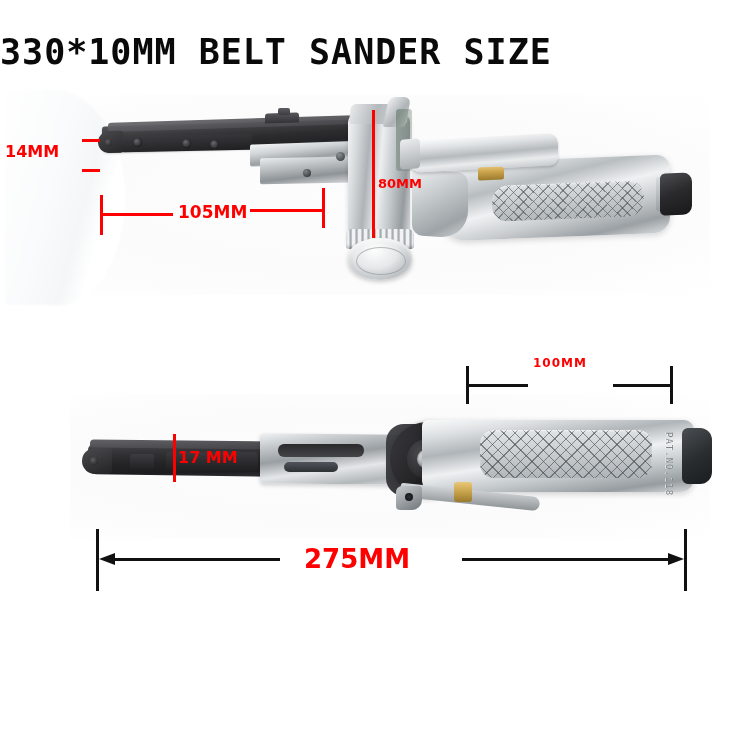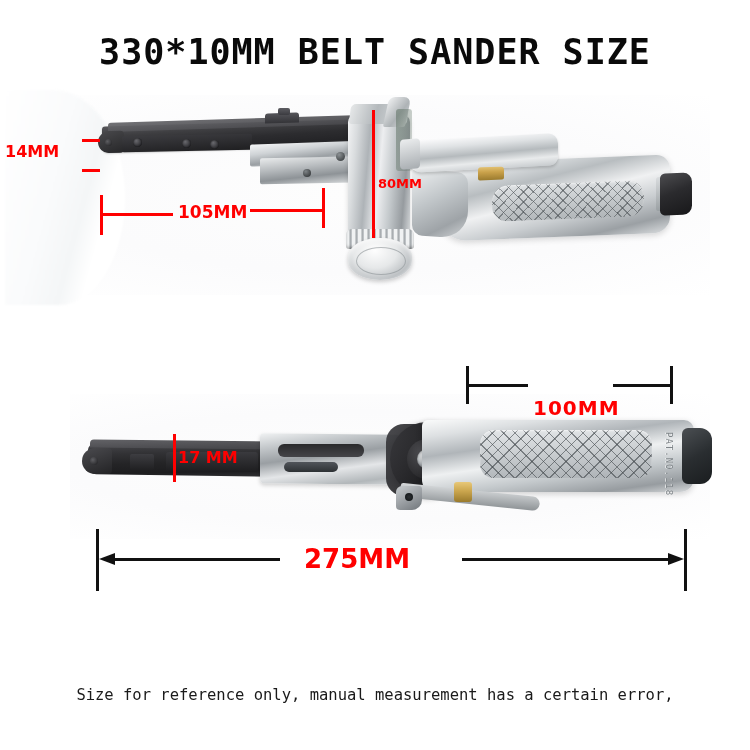--- a/index.html
+++ b/index.html
@@ -8,21 +8,20 @@
     width:750px;height:750px;
     background:#ffffff;
     font-family:"DejaVu Sans Mono","Liberation Mono",monospace;
     overflow:hidden;position:relative;
   }
   .canvas{position:relative;width:750px;height:750px;background:#fff;}
 
   
   .title{
     position:absolute;left:0;top:32px;width:750px;
-    text-align:center;
     font-family:"DejaVu Sans Mono","Liberation Mono",monospace;
     font-size:35px;font-weight:bold;color:#0a0a0a;
     letter-spacing:1px;white-space:nowrap;
   }
 
   
   .footer{
     position:absolute;left:0;top:684px;width:750px;text-align:center;
     font-family:"DejaVu Sans Mono","Liberation Mono",monospace;
     font-size:15.5px;color:#1a1a1a;line-height:23px;
@@ -443,30 +442,29 @@
       <div class="rline-v" style="left:103px;top:40px;height:48px;"></div>
       <div class="dim-label" style="left:108px;top:54px;font-size:16px;">17 MM</div>
     </div>
   </div>
 
   <div class="dim" style="left:0;top:0;">
     <div class="kline-v" style="left:466px;top:366px;height:38px;"></div>
     <div class="kline-v" style="left:670px;top:366px;height:38px;"></div>
     <div class="kline-h" style="left:466px;top:384px;width:62px;"></div>
     <div class="kline-h" style="left:613px;top:384px;width:60px;"></div>
-    <div class="dim-label" style="left:533px;top:396px;font-size:20px;letter-spacing:1px;">100MM</div>
+    <div class="dim-label" style="left:533px;top:356px;font-size:12px;letter-spacing:1px;">100MM</div>
   </div>
 
   <div class="dim" style="left:0;top:0;">
     <div class="kline-v" style="left:96px;top:529px;height:62px;"></div>
     <div class="kline-v" style="left:684px;top:529px;height:62px;"></div>
     <div class="kline-h" style="left:108px;top:558px;width:172px;"></div>
     <div class="kline-h" style="left:462px;top:558px;width:210px;"></div>
     <div class="arrow-l" style="left:99px;top:553px;"></div>
     <div class="arrow-r" style="left:668px;top:553px;"></div>
     <div class="dim-label" style="left:304px;top:544px;font-size:26px;letter-spacing:0px;">275MM</div>
   </div>
 
   <div class="footer">
-    <div>Size for reference only, manual measurement has a certain error,</div>
   </div>
 
 </div>
 
 </body></html>

